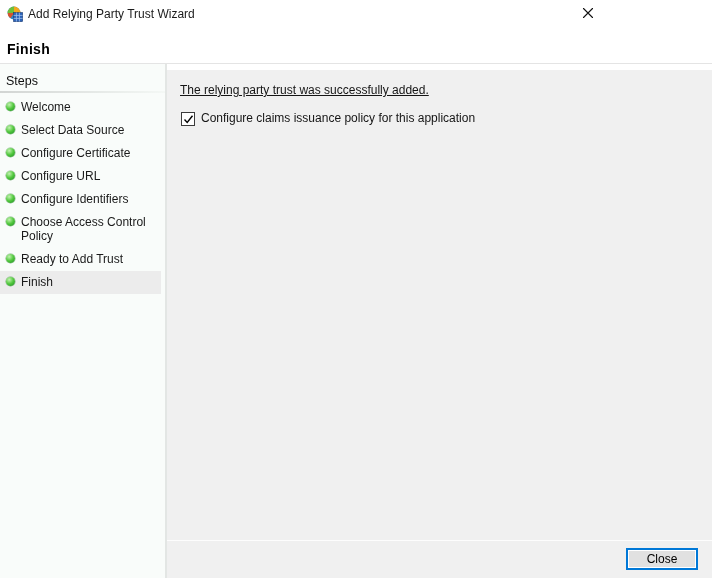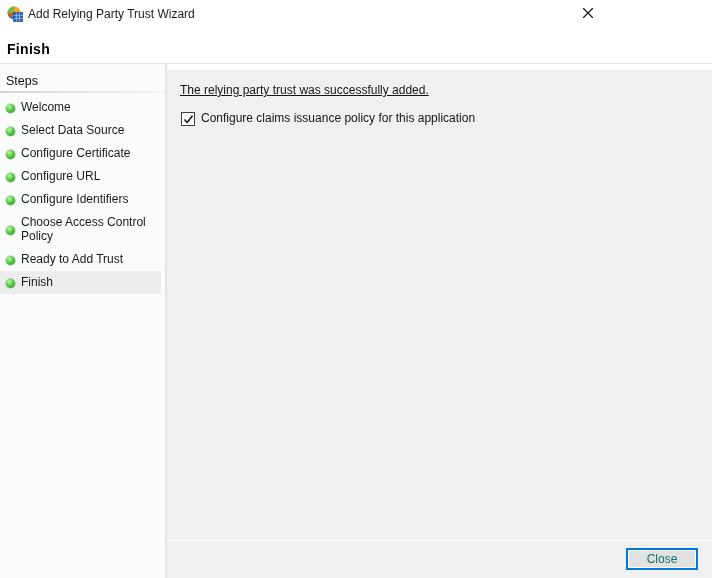--- a/index.html
+++ b/index.html
@@ -23,21 +23,21 @@
   .page-heading { position:absolute; left:7px; top:41px; font-size:14px; font-weight:bold; color:#000; letter-spacing:.3px; }
   .header-line { position:absolute; left:0; top:63px; width:712px; height:1px; background:#e4e4e4; }
 
   
   .sidebar { position:absolute; left:0; top:64px; width:165px; height:514px; background:#f9fcfa; }
   .sidebar-divider { position:absolute; left:165px; top:64px; width:2px; height:514px; background:#e3e6e4; }
   .steps-title { position:absolute; left:6px; top:10px; font-size:12.5px; font-weight:normal; color:#101010; }
   .steps-underline { position:absolute; left:0; top:27px; width:165px; height:2px;
                      background:linear-gradient(to right,#d2d5d3,#f4f8f5); }
   .steps-list { position:absolute; left:0; top:32px; width:165px; }
-  .step-row { display:flex; width:161px; padding:4px 4px 5px 6px; cursor:default;align-items:center; }
+  .step-row { display:flex; width:161px; padding:4px 4px 5px 6px; cursor:default; }
   .step-row.active { background:#ececec; }
   .step-bullet { flex:none; width:9px; height:9px; margin:2px 6px 0 0; border-radius:50%;
                  background:radial-gradient(circle at 36% 30%, #c2f2b0 0%, #52c83e 48%, #2f9e2d 82%, #257f26 100%);
                  box-shadow:0 0 0 0.5px rgba(40,120,40,.55); }
   .step-label { font-size:12px; line-height:14px; color:#1a1a1a; width:134px; }
 
   
   .main { position:absolute; left:167px; top:70px; width:545px; height:508px; background:#f0f0f0; }
   .status-text { position:absolute; left:13px; top:13px; font-size:12px; color:#151515;text-decoration:underline; }
   .checkbox-row { position:absolute; left:14px; top:41px; display:flex; align-items:flex-end; cursor:default; }
@@ -45,21 +45,21 @@
               display:flex; align-items:center; justify-content:center; }
   .checkbox svg { display:none; }
   .checkbox.checked svg { display:block; }
   .checkbox-label { margin-left:6px; font-size:12px; line-height:15px; color:#151515; }
 
   
   .footer-line { position:absolute; left:0; top:470px; width:545px; height:1px; background:#fdfdfd; }
   .close-button { position:absolute; left:459px; top:478px; width:72px; height:22px;
                   background:#e1e1e1; border:2px solid var(--accent,#0078d7);
                   box-shadow:inset 0 0 0 1px #ffffff;
-                  font-family:inherit; font-size:12px; color:#0f766e;
+                  font-family:inherit; font-size:12px; color:#000000;
                   display:flex; align-items:center; justify-content:center; cursor:pointer; }
 </style>
 </head>
 <body>
 
 <div class="titlebar">
   <span class="app-icon">
     <svg width="16" height="16" viewBox="0 0 16 16">
       <circle cx="7" cy="7" r="6.4" fill="#2e86c8"></circle>
       <path d="M7 .6 A6.4 6.4 0 0 0 .6 7 L7 7 Z" fill="#6fbf3a"></path>

